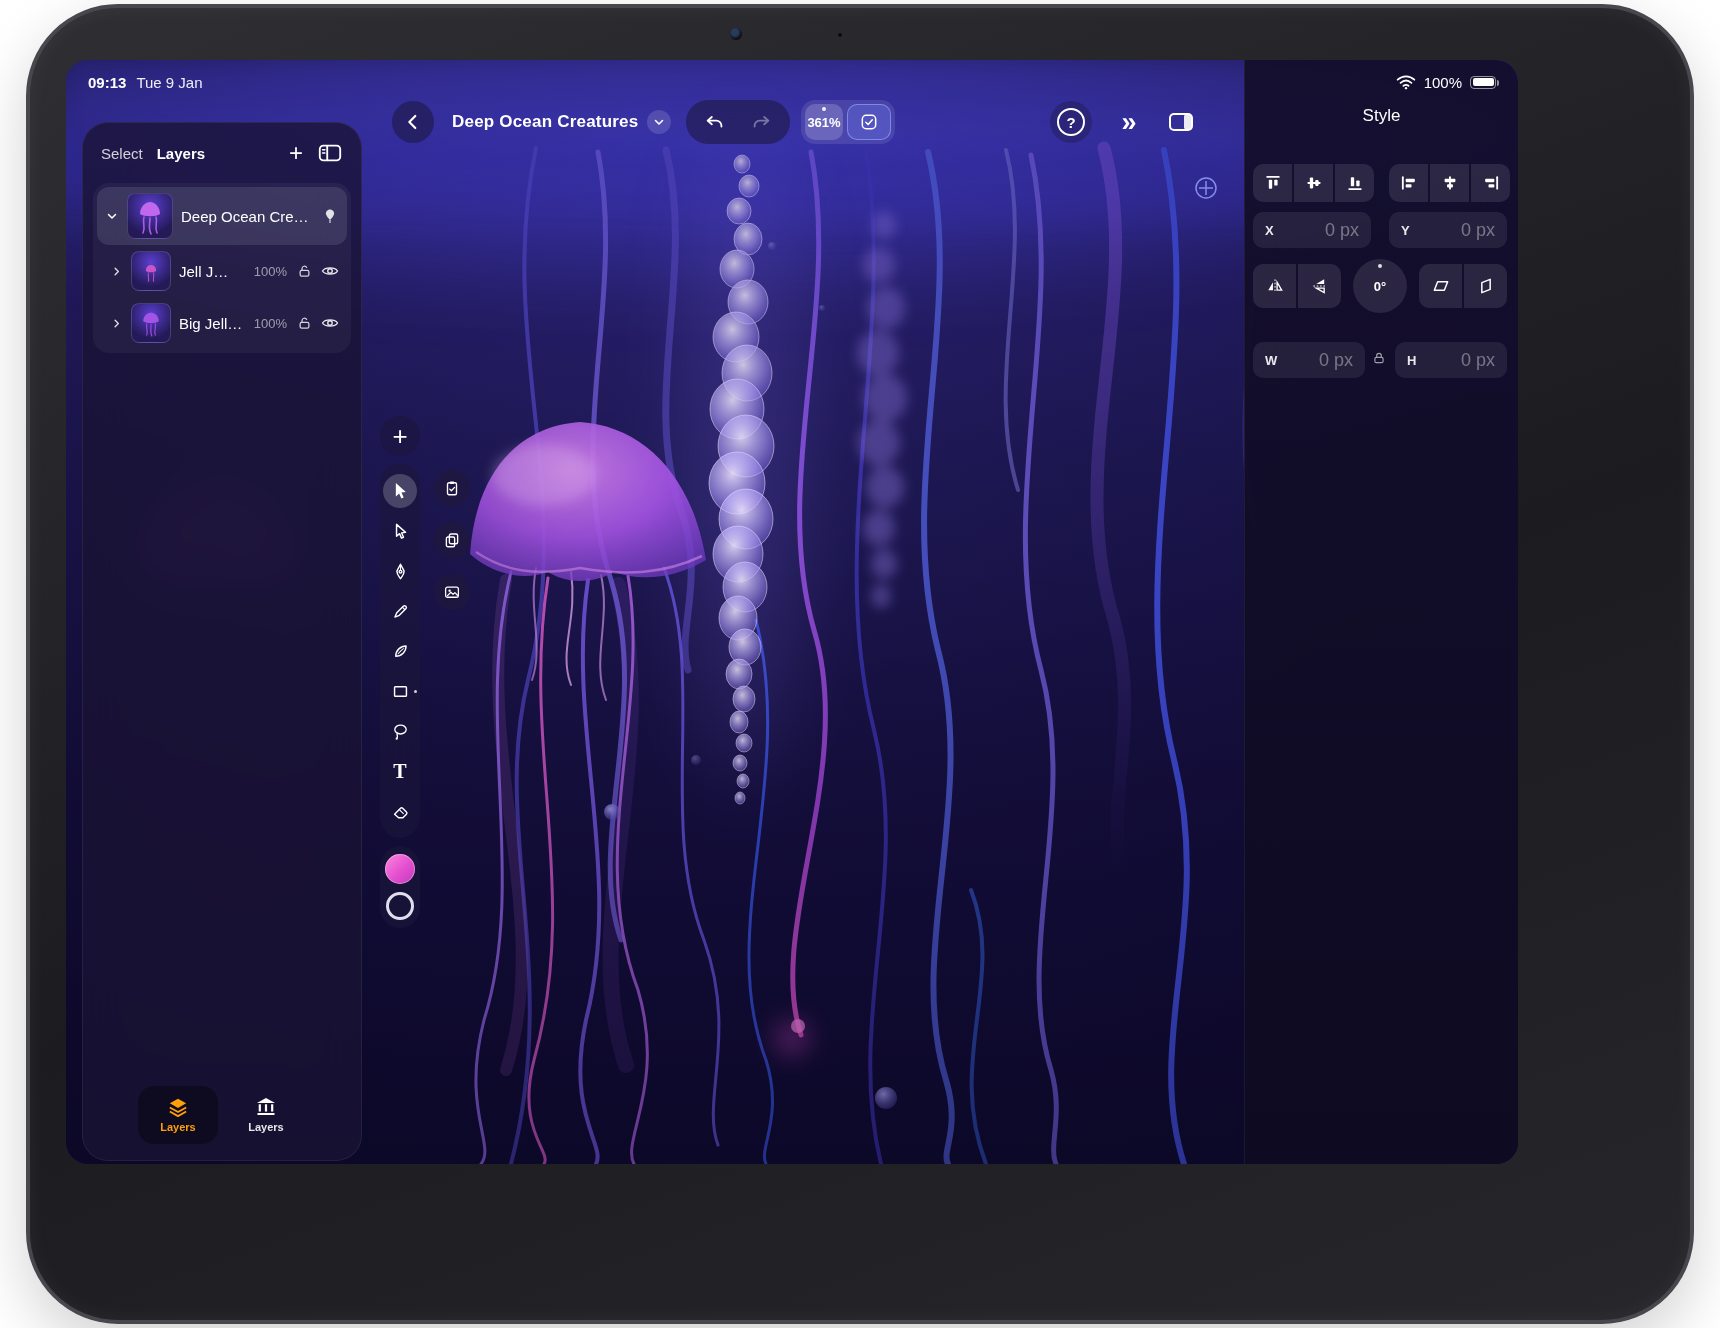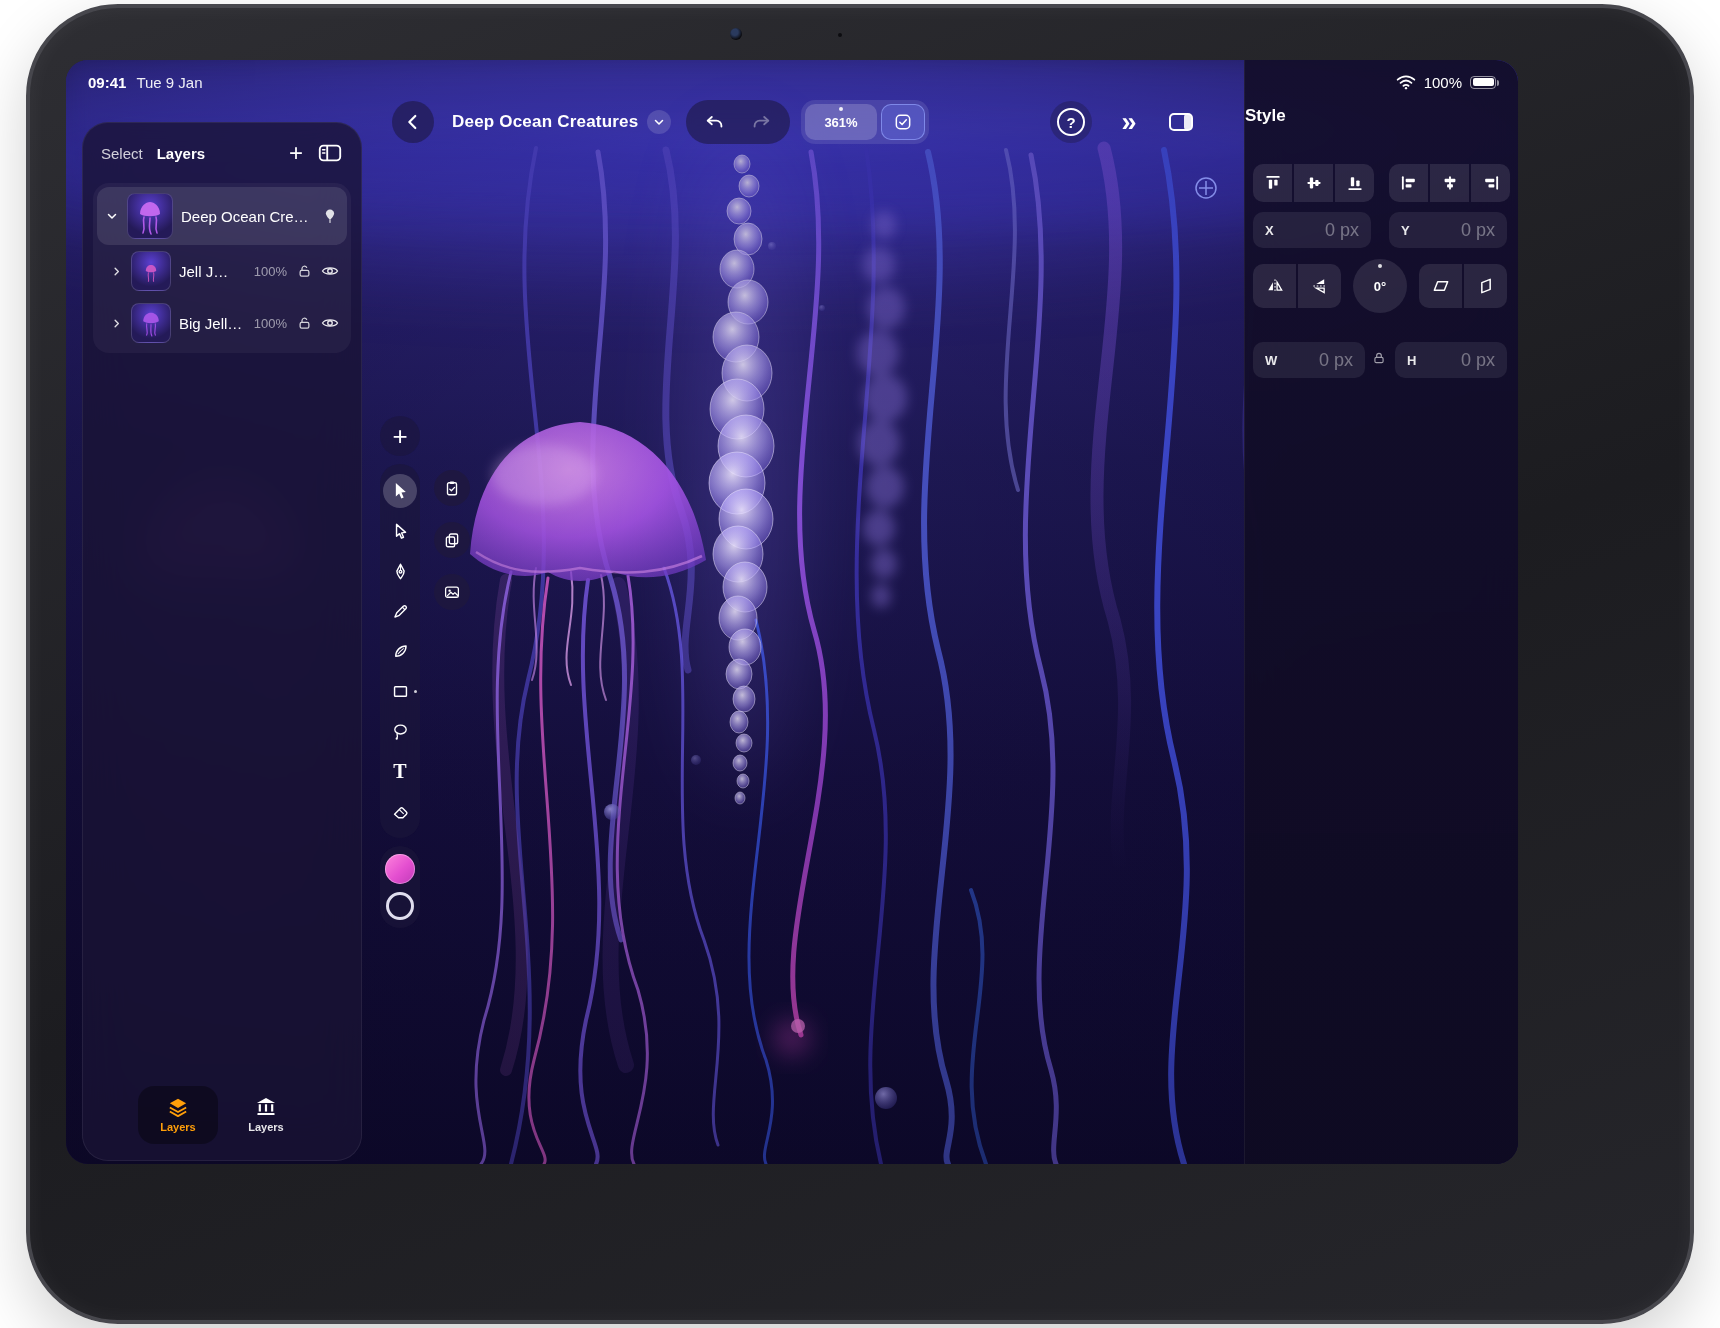--- a/index.html
+++ b/index.html
@@ -40,21 +40,21 @@
   
   .tb { position:absolute; z-index:30; }
   .back-btn { left:326px; top:41px; width:42px; height:42px; }
   .doc-title { left:386px; top:46px; height:32px; display:flex; align-items:center; gap:9px; }
   .doc-title .t { font-size:17px; font-weight:700; letter-spacing:.2px;text-align:center; }
   .title-chev { width:24px; height:24px; border-radius:50%; background:rgba(255,255,255,.14);
     display:flex; align-items:center; justify-content:center; }
   .history-pill { left:620px; top:40px; width:104px; height:44px; border-radius:22px; display:flex; align-items:center; justify-content:space-evenly; }
   .zoom-group { left:735px; top:40px; height:44px; border-radius:14px; background:rgba(255,255,255,.10);
     backdrop-filter:blur(12px); display:flex; gap:4px; padding:4px; }
-  .zoom-seg { position:relative; width:72px; height:36px; border-radius:10px; background:rgba(255,255,255,.18);
+  .zoom-seg { position:relative; width:38px; height:36px; border-radius:10px; background:rgba(255,255,255,.18);
     display:flex; align-items:center; justify-content:center; font-size:13px; font-weight:700; cursor:pointer; }
   .zoom-seg .flyout-dot { position:absolute; top:3px; left:50%; width:4px; height:4px; margin-left:-2px;
     border-radius:50%; background:rgba(255,255,255,.9); }
   .check-seg { width:44px; height:36px; border-radius:10px; background:rgba(116,134,255,.25);
     border:1.5px solid rgba(150,166,255,.65); display:flex; align-items:center; justify-content:center; cursor:pointer; }
   .help-btn { left:984px; top:41px; width:42px; height:42px; background:rgba(28,22,58,.35); }
   .help-ring { width:28px; height:28px; border:2px solid #fff; border-radius:50%;
     display:flex; align-items:center; justify-content:center; font-size:15px; font-weight:700; }
   .expand-btn { left:1040px; top:42px; width:44px; height:40px; display:flex; align-items:center; justify-content:center;
     font-size:27px; font-weight:700; cursor:pointer; letter-spacing:-2px; }
@@ -109,21 +109,21 @@
     box-shadow:inset 0 0 0 1px rgba(255,255,255,.35); }
   .stroke-swatch { width:28px; height:28px; border-radius:50%; border:3.5px solid rgba(242,240,255,.92);
     background:transparent; cursor:pointer; }
   .float-btn { position:absolute; left:368px; width:36px; height:36px; z-index:25;
     background:rgba(30,24,62,.85); }
 
   
   .style-panel { position:absolute; right:0; top:0; width:274px; height:100%; z-index:20;
     background:linear-gradient(rgba(19,14,42,.93), rgba(15,11,34,.95));
     border-left:1px solid rgba(255,255,255,.06); backdrop-filter:blur(20px); }
-  .sp-title { position:absolute; top:46px; left:0; right:0; text-align:left; font-size:17px; font-weight:700; }
+  .sp-title { position:absolute; top:46px; left:0; right:0; text-align:center; font-size:17px; font-weight:400; }
   .seg-group { position:absolute; display:flex; gap:2px; border-radius:10px; overflow:hidden; }
   .seg-btn { width:39px; height:38px; background:rgba(255,255,255,.10); display:flex;
     align-items:center; justify-content:center; cursor:pointer; }
   .field { position:absolute; height:36px; border-radius:10px; background:rgba(255,255,255,.08);
     display:flex; align-items:center; justify-content:space-between; padding:0 12px; cursor:text; }
   .field .fl { font-size:13px; font-weight:600; color:rgba(255,255,255,.9); }
   .field .fv { font-size:18px; color:rgba(255,255,255,.38); }
   .pair-group { position:absolute; display:flex; gap:2px; border-radius:10px; overflow:hidden; }
   .pair-btn { width:43px; height:44px; background:rgba(255,255,255,.10); display:flex;
     align-items:center; justify-content:center; cursor:pointer; }
@@ -300,21 +300,21 @@
 
           <g stroke="#9aa6ff" stroke-width="1.5" opacity="0.8" fill="none">
             <circle cx="1140" cy="128" r="10"></circle>
             <path d="M1140,121 V135 M1133,128 H1147"></path>
           </g>
         </svg>
       </div>
 
       <div class="status-bar">
         <div class="status-left">
-          <span class="status-time">09:41</span>
+          <span class="status-time">09:13</span>
           <span class="status-date">Tue 9 Jan</span>
         </div>
         <div class="status-right">
           <span>
             <svg class="ic" width="20" height="16" viewBox="0 0 24 18" fill="none" stroke="#fff" stroke-width="2.2" stroke-linecap="round">
               <path d="M2,6.2 C8,0.8 16,0.8 22,6.2"></path>
                 <path d="M5.5,10 C9.5,6.6 14.5,6.6 18.5,10"></path>
                 <path d="M9,13.6 C10.8,12.2 13.2,12.2 15,13.6"></path>
               <circle cx="12" cy="16.4" r="1.4" fill="#fff" stroke="none"></circle>
             </svg>

